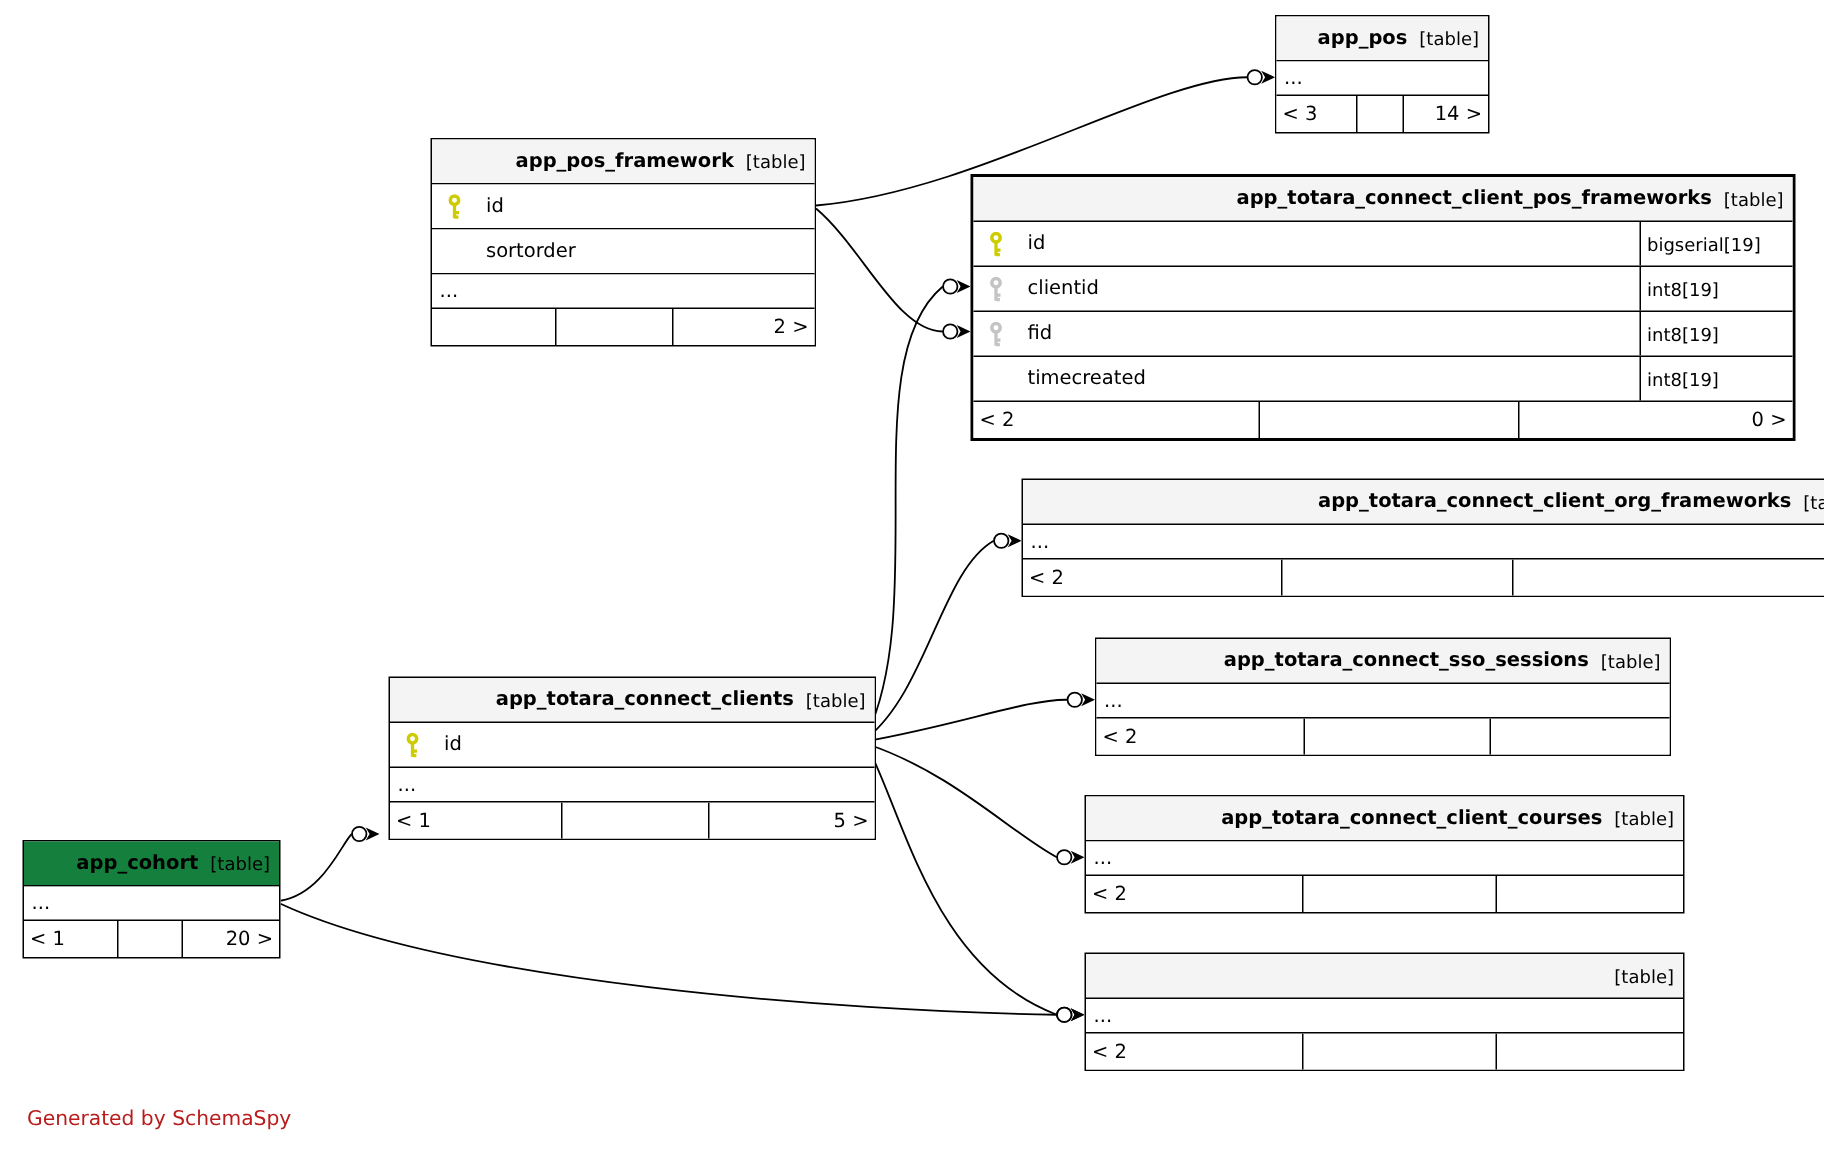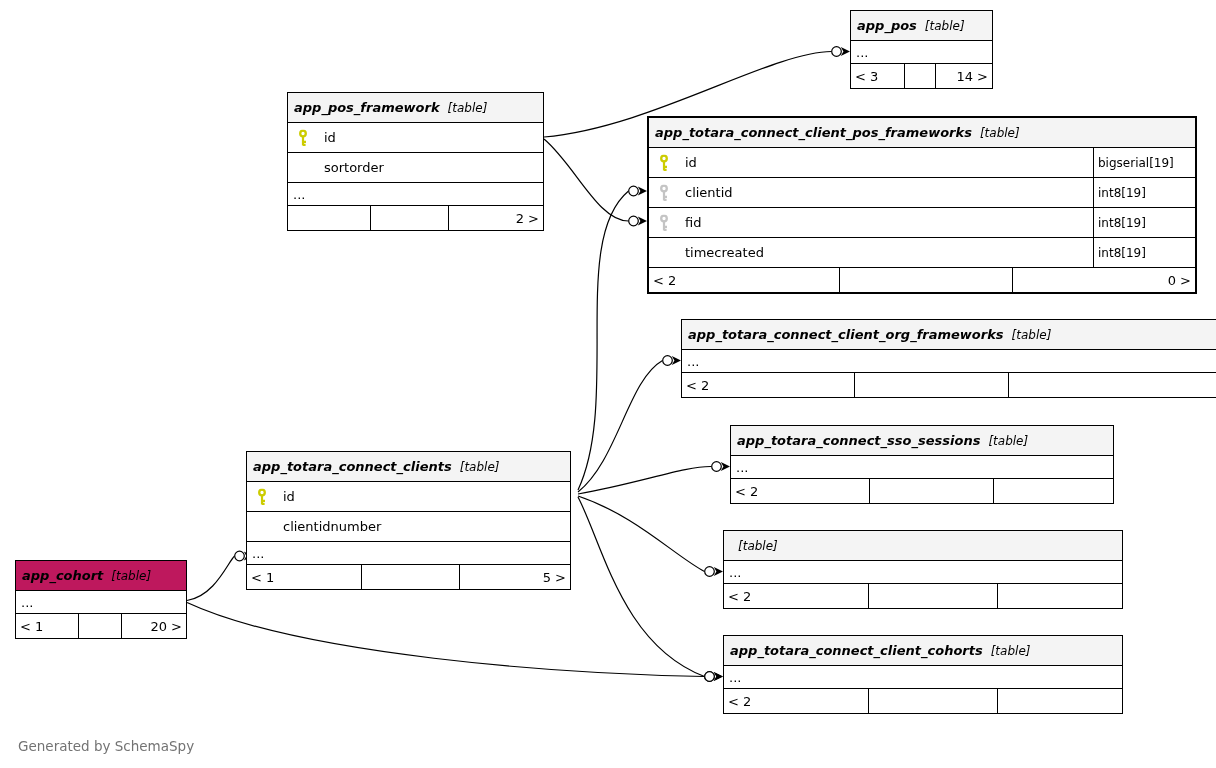--- a/index.html
+++ b/index.html
@@ -1,35 +1,35 @@
 <!DOCTYPE html>
 <html><head>
 <meta charset="utf-8">
 <style>
   html,body{margin:0;padding:0;background:#ffffff;}
   body{width:1216px;height:768px;font-family:"DejaVu Sans","Liberation Sans",sans-serif;color:#000;}
   #canvas{position:relative;width:1216px;height:768px;background:#fff;overflow:hidden;}
   #edges{position:absolute;left:0;top:0;width:1216px;height:768px;}
   .table-node{position:absolute;background:#fff;border:1.2px solid #000;box-sizing:border-box;}
   .table-node.focus{border-width:2.5px;}
-  .thead{display:flex;justify-content:flex-start;align-items:center;height:30px;
-         background:#f4f4f4;border-bottom:1px solid #000;padding:0 6px;box-sizing:border-box;font-style:italic;}
+  .thead{display:flex;justify-content:flex-end;align-items:center;height:30px;
+         background:#f4f4f4;border-bottom:1px solid #000;padding:0 6px;box-sizing:border-box;}
   .tname{font-weight:bold;font-size:13px;white-space:nowrap;}
   .ttag{font-size:12px;margin-left:8px;white-space:nowrap;}
   .trow{position:relative;height:30px;border-bottom:1px solid #000;box-sizing:border-box;
         display:flex;align-items:center;padding-left:36px;font-size:13px;background:#fff;}
   .trow.dots{height:23px;padding-left:5px;}
   .kicon{position:absolute;left:9px;top:50%;transform:translateY(-50%);width:12px;height:17px;}
   .ctype{margin-left:auto;align-self:stretch;display:flex;align-items:center;
          border-left:1px solid #000;padding-left:4px;font-size:12px;box-sizing:border-box;}
   .tfoot{display:flex;height:24px;font-size:13px;box-sizing:border-box;background:#fff;}
   .fcell{box-sizing:border-box;padding:0 4px;display:flex;align-items:center;white-space:nowrap;}
   .fcell.mid,.fcell.last{border-left:1px solid #000;}
   .fcell.last{flex:1;justify-content:flex-end;}
-  .credit{position:absolute;left:18px;top:738px;font-size:13.5px;color:#737373;}
+  .credit{position:absolute;left:18px;top:738px;font-size:13.5px;color:#b91c1c;}
 </style>
 </head>
 <body>
 
 <div id="canvas">
   <svg id="edges" viewBox="0 0 1216 768" xmlns="http://www.w3.org/2000/svg">
       <path d="M544 137 C650 128 770 52 831.5 51.5" fill="none" stroke="#000000" stroke-width="1.2"></path>
       <circle cx="836.5" cy="51.5" r="4.8" fill="#fff" stroke="#000000" stroke-width="1.2"></circle>
       <path d="M850 51.5 L840.8 47.1 L843.4 51.5 L840.8 55.9 Z" fill="#000000"></path>
       <path d="M544 139 C575 165 598 221 628.5 221" fill="none" stroke="#000000" stroke-width="1.2"></path>
@@ -156,74 +156,71 @@
         </div>
         <div class="trow dots">
           <span>...</span>
         </div>
         <div class="tfoot">
           <div class="fcell first" style="flex: 0 0 138px;">&lt; 2</div>
           <div class="fcell mid" style="flex: 0 0 124px;"></div>
           <div class="fcell last"></div>
         </div>
       </div>
-      <div class="table-node" style="left: 246px; top: 451px; width: 325px;">
+      <div class="table-node" style="left: 259px; top: 451px; width: 325px;">
         <div class="thead" style="background: rgb(244, 244, 244);">
           <span class="tname">app_totara_connect_clients</span>
           <span class="ttag">[table]</span>
         </div>
         <div class="trow">
           <span class="kicon"><svg viewBox="0 0 12 17" width="12" height="17">
               <circle cx="6" cy="4" r="2.8" fill="none" stroke="#cccc00" stroke-width="2.3"></circle>
               <path d="M6 6.8 L6 16 M6 12.3 L9 12.3 M6 15.3 L8.6 15.3" stroke="#cccc00" stroke-width="2.2" fill="none"></path>
             </svg></span>
           <span>id</span>
-        </div>
-        <div class="trow">
-          <span>clientidnumber</span>
         </div>
         <div class="trow dots">
           <span>...</span>
         </div>
         <div class="tfoot">
           <div class="fcell first" style="flex: 0 0 114px;">&lt; 1</div>
           <div class="fcell mid" style="flex: 0 0 98px;"></div>
           <div class="fcell last">5 &gt;</div>
         </div>
       </div>
       <div class="table-node" style="left: 15px; top: 560px; width: 172px;">
-        <div class="thead" style="background: #be185d;">
+        <div class="thead" style="background: #15803d;">
           <span class="tname">app_cohort</span>
           <span class="ttag">[table]</span>
         </div>
         <div class="trow dots">
           <span>...</span>
         </div>
         <div class="tfoot">
           <div class="fcell first" style="flex: 0 0 62px;">&lt; 1</div>
           <div class="fcell mid" style="flex: 0 0 43px;"></div>
           <div class="fcell last">20 &gt;</div>
         </div>
       </div>
       <div class="table-node" style="left: 723px; top: 530px; width: 400px;">
         <div class="thead" style="background: rgb(244, 244, 244);">
+          <span class="tname">app_totara_connect_client_courses</span>
           <span class="ttag">[table]</span>
         </div>
         <div class="trow dots">
           <span>...</span>
         </div>
         <div class="tfoot">
           <div class="fcell first" style="flex: 0 0 144px;">&lt; 2</div>
           <div class="fcell mid" style="flex: 0 0 129px;"></div>
           <div class="fcell last"></div>
         </div>
       </div>
       <div class="table-node" style="left: 723px; top: 635px; width: 400px;">
         <div class="thead" style="background: rgb(244, 244, 244);">
-          <span class="tname">app_totara_connect_client_cohorts</span>
           <span class="ttag">[table]</span>
         </div>
         <div class="trow dots">
           <span>...</span>
         </div>
         <div class="tfoot">
           <div class="fcell first" style="flex: 0 0 144px;">&lt; 2</div>
           <div class="fcell mid" style="flex: 0 0 129px;"></div>
           <div class="fcell last"></div>
         </div>

